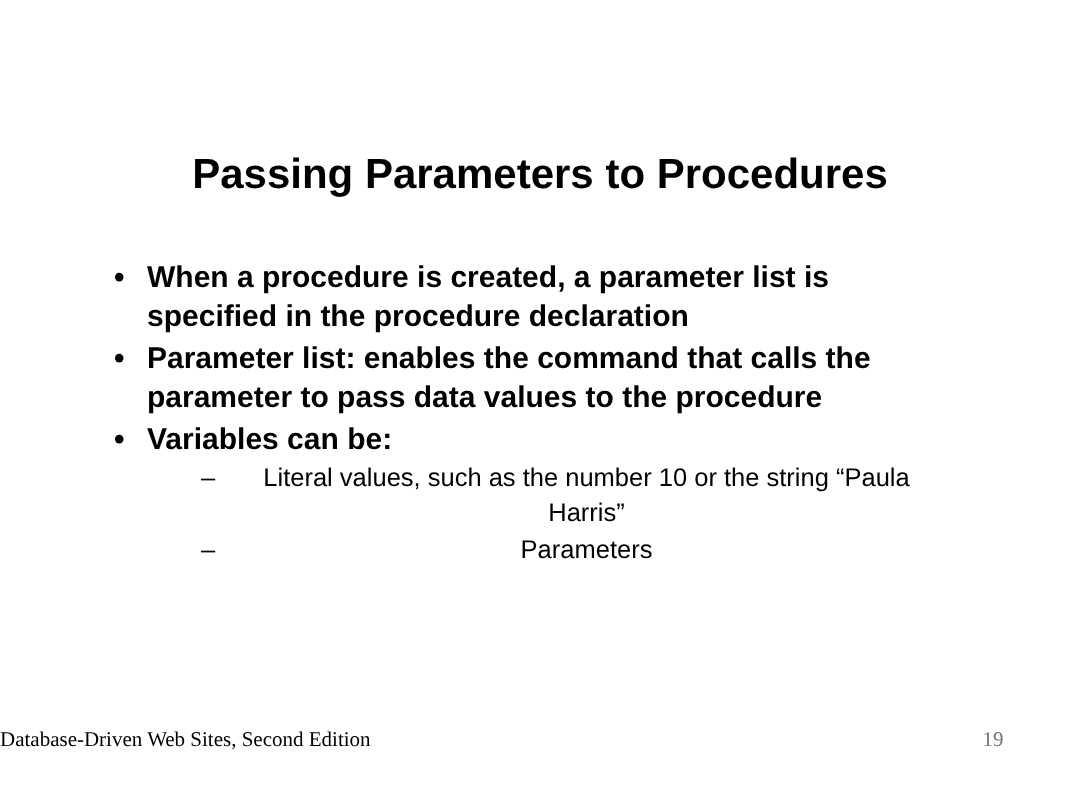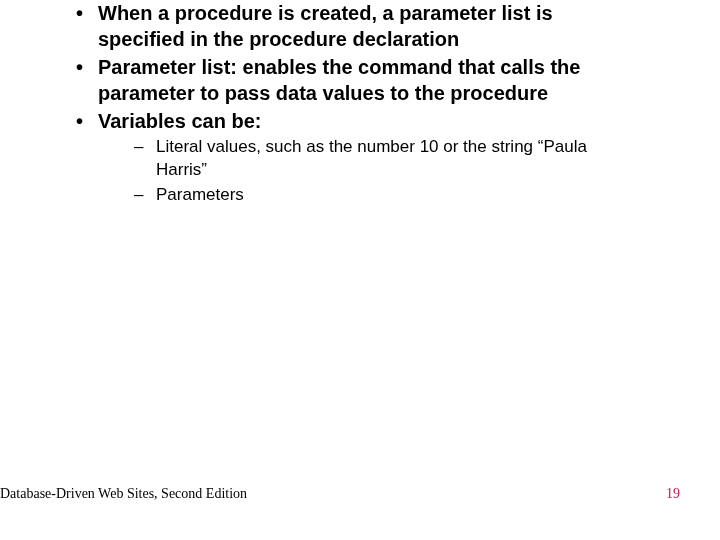--- a/index.html
+++ b/index.html
@@ -44,20 +44,21 @@
   .bullet-item::before {
     content: "•";
     position: absolute;
     left: 6px;
     top: 0;
     font-size: 20px;
   }
   .sub-list {
     list-style: none;
     margin-top: 2px;
+    text-align: center;
   }
   .sub-item {
     font-size: 17px;
     font-weight: normal;
     color: #000;
     line-height: 1.35;
     padding-left: 58px;
     position: relative;
     margin-bottom: 2px;
   }
@@ -73,30 +74,31 @@
     left: 0;
     width: 100%;
     text-align: left;
     font-family: "Times New Roman", Times, serif;
     font-size: 14px;
     color: #000;
   }
   .page-number {
     position: absolute;
     bottom: 38px;
-    right: 40px;
+    right: 51px;
     font-family: "Times New Roman", Times, serif;
     font-size: 14px;
-    color: #be185d;
+    color: #737373;
   }
 </style>
 </head>
 <body>
 
 <div class="slide">
+  <div class="title">Passing Parameters to Procedures</div>
 
   <div class="content">
     <ul class="bullet-list">
       <li class="bullet-item">When a procedure is created, a parameter list is specified in the procedure declaration</li>
       <li class="bullet-item">Parameter list: enables the command that calls the parameter to pass data values to the procedure</li>
       <li class="bullet-item">
         <span>Variables can be:</span>
         <ul class="sub-list">
           <li class="sub-item">Literal values, such as the number 10 or the string “Paula Harris”</li>
           <li class="sub-item">Parameters</li>

